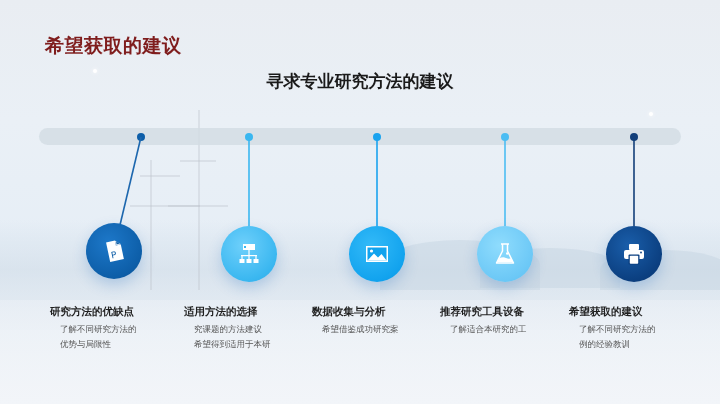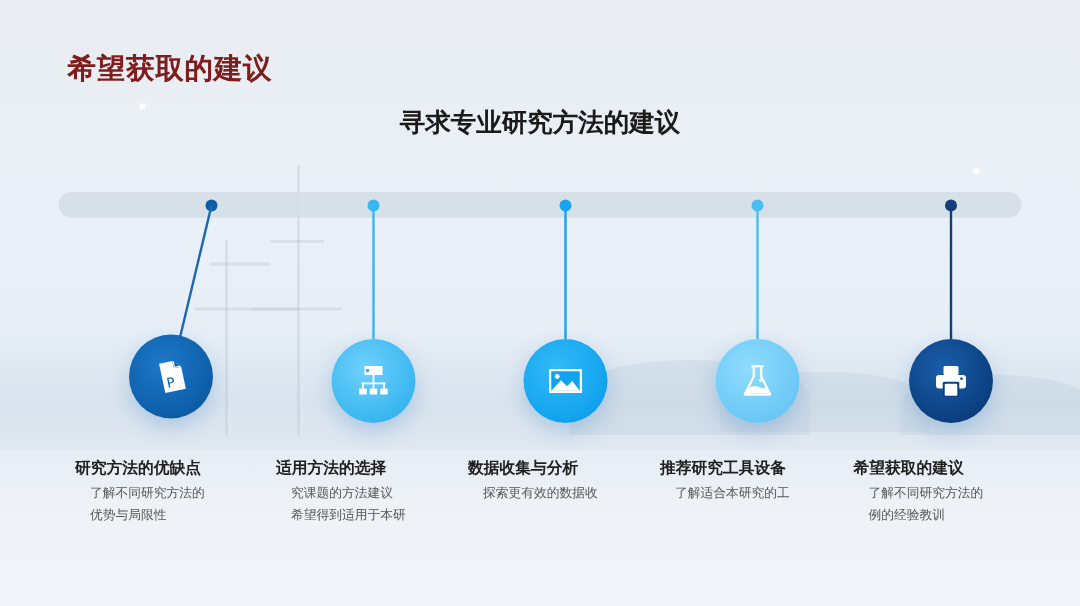--- a/index.html
+++ b/index.html
@@ -125,21 +125,21 @@
 <div class="node-circle" style="left:349px; top:226px; background:radial-gradient(circle at 40% 35%, #33baf8, #12a3ee 70%, #0b92df);">
   <svg viewBox="0 0 28 28">
     <rect x="3" y="6" width="22" height="16" fill="#fff"></rect>
     <rect x="4.5" y="7.5" width="19" height="13" fill="#12a3ee"></rect>
     <circle cx="8.5" cy="11" r="1.6" fill="#fff"></circle>
     <path d="M4.5 20.5 L11 13.5 L15 17.5 L18.5 14 L23.5 20.5 z" fill="#fff"></path>
   </svg>
 </div>
 <div class="node-title" style="left:312px;">数据收集与分析</div>
 <div class="node-desc" style="left:322px;">
-  <div>探索更有效的数据收</div>
+  <div>希望借鉴成功研究案</div>
 </div>
 
 <div class="dot" style="left:505px; background:#4cbdf3;"></div>
 <div class="node-circle" style="left:477px; top:226px; background:radial-gradient(circle at 40% 35%, #8fdcfd, #6cc8f6 70%, #5bbdf0);">
   <svg viewBox="0 0 28 28">
     <path d="M10 4 h8 M11.5 4 v7 L5.5 23 h17 L16.5 11 v-7" fill="none" stroke="#fff" stroke-width="1.5" stroke-linejoin="round"></path>
     <path d="M7.8 18.5 Q12 16.5 15 18 Q18 19.5 20.5 18 L22 22.3 H6.3 z" fill="#fff"></path>
     <circle cx="16.2" cy="13.5" r="1.2" fill="#fff"></circle>
   </svg>
 </div>

